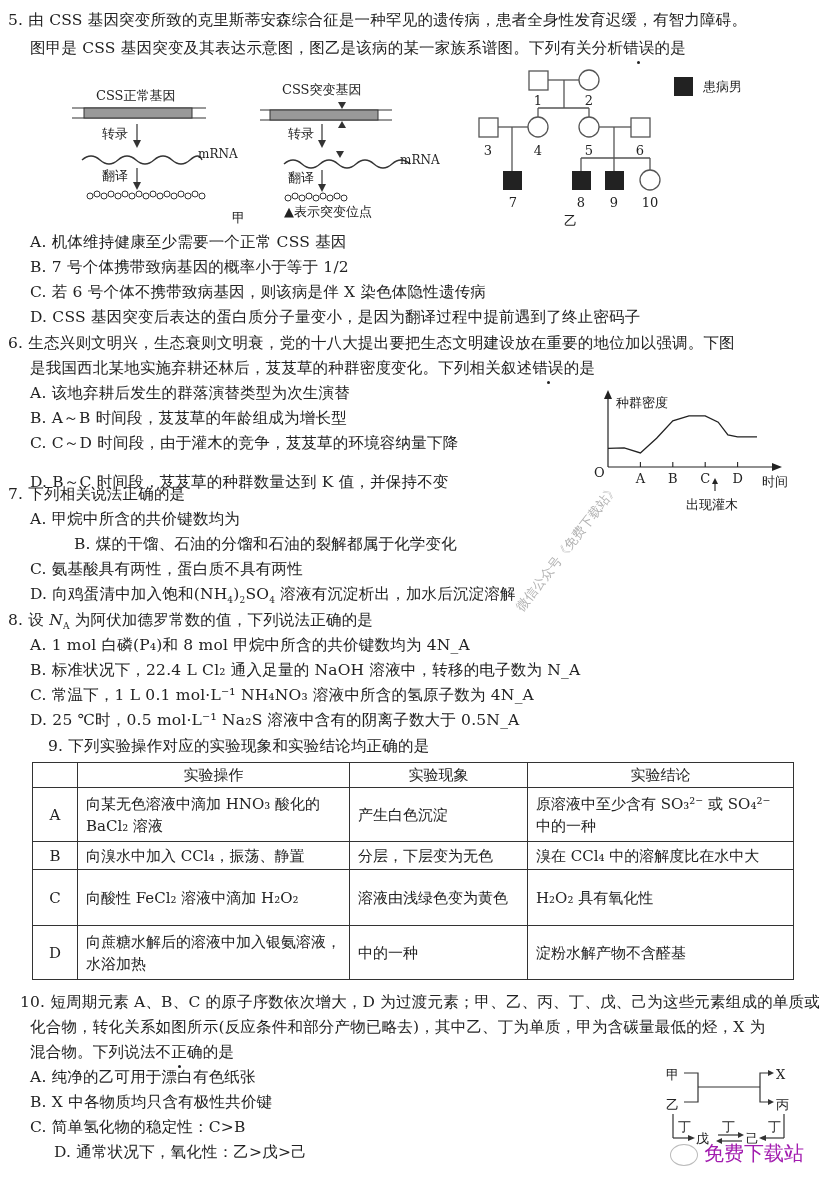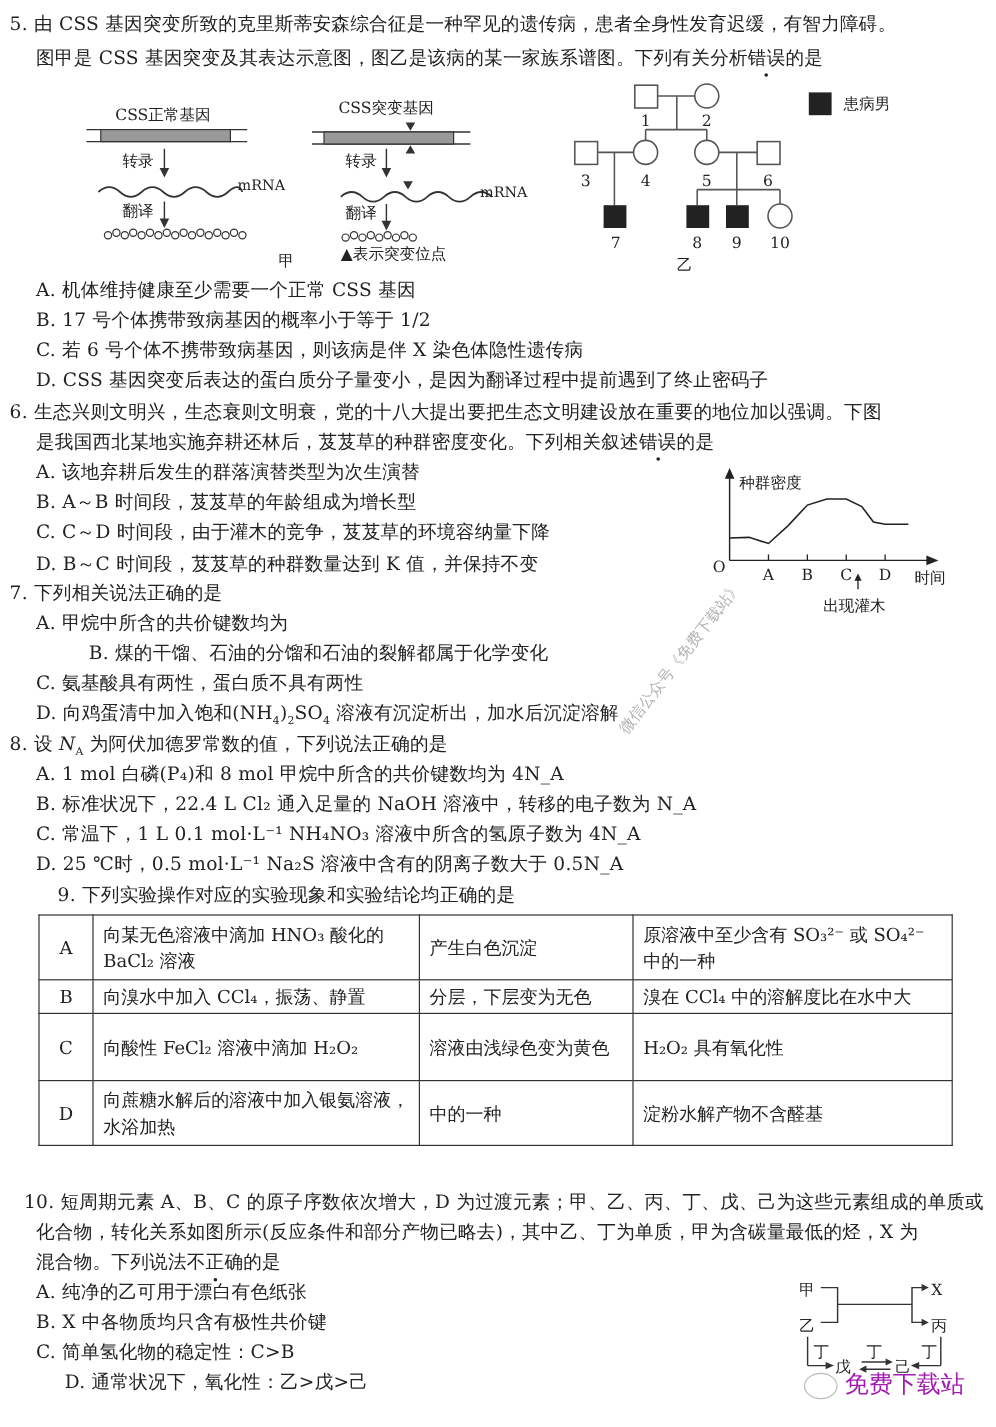--- a/index.html
+++ b/index.html
@@ -155,32 +155,32 @@
     <text x="121" y="142">8</text>
     <text x="154" y="142">9</text>
     <text x="190" y="142">10</text>
   </g>
   <text x="104" y="160" font-size="13">乙</text>
   <rect x="214" y="12" width="19" height="19" fill="#222"></rect>
   <text x="243" y="26" font-size="13">患病男</text>
 </svg>
 
 <div class="line opt" style="top:232px;">A. 机体维持健康至少需要一个正常 CSS 基因</div>
-<div class="line opt" style="top:257px;">B. 17 号个体携带致病基因的概率小于等于 1/2</div>
+<div class="line opt" style="top:257px;">B. 7 号个体携带致病基因的概率小于等于 1/2</div>
 <div class="line opt" style="top:282px;">C. 若 6 号个体不携带致病基因，则该病是伴 X 染色体隐性遗传病</div>
 <div class="line opt" style="top:307px;">D. CSS 基因突变后表达的蛋白质分子量变小，是因为翻译过程中提前遇到了终止密码子</div>
 
 <div class="line q" style="top:333px;">6. 生态兴则文明兴，生态衰则文明衰，党的十八大提出要把生态文明建设放在重要的地位加以强调。下图</div>
 <div class="line q2" style="top:358px;">
   <span>是我国西北某地实施弃耕还林后，芨芨草的种群密度变化。下列相关叙述</span><span class="dotted">错误</span><span>的是</span>
 </div>
 <div class="line opt" style="top:383px;">A. 该地弃耕后发生的群落演替类型为次生演替</div>
 <div class="line opt" style="top:408px;">B. A～B 时间段，芨芨草的年龄组成为增长型</div>
 <div class="line opt" style="top:433px;">C. C～D 时间段，由于灌木的竞争，芨芨草的环境容纳量下降</div>
-<div class="line opt" style="top:460px;text-align:right;">D. B～C 时间段，芨芨草的种群数量达到 K 值，并保持不变</div>
+<div class="line opt" style="top:472px;text-align:right;">D. B～C 时间段，芨芨草的种群数量达到 K 值，并保持不变</div>
 
 <svg id="q6chart" style="position:absolute;left:580px;top:385px;" width="250" height="130" viewBox="0 0 250 130">
   <line x1="28" y1="82" x2="28" y2="10" stroke="#222" stroke-width="1.2"></line>
   <polygon points="24,14 32,14 28,5" fill="#222"></polygon>
   <line x1="28" y1="82" x2="196" y2="82" stroke="#222" stroke-width="1.2"></line>
   <polygon points="192,78 192,86 202,82" fill="#222"></polygon>
   <text x="36" y="22" font-size="13">种群密度</text>
   <text x="182" y="101" font-size="13">时间</text>
   <text x="14" y="92" font-size="13">O</text>
   <g id="q6ticks">
@@ -220,20 +220,26 @@
 <div class="line q" style="top:736px;margin-left:40px;">9. 下列实验操作对应的实验现象和实验结论均正确的是</div>
 
 <table class="exp">
   <colgroup>
       <col class="c0">
       <col class="c1">
       <col class="c2">
       <col>
     </colgroup>
   <tbody>
+      <tr>
+    <th></th>
+    <th>实验操作</th>
+    <th>实验现象</th>
+    <th>实验结论</th>
+  </tr>
   <tr style="height:54px;">
     <td class="idx">A</td>
     <td>向某无色溶液中滴加 HNO₃ 酸化的 BaCl₂ 溶液</td>
     <td>产生白色沉淀</td>
     <td>原溶液中至少含有 SO₃²⁻ 或 SO₄²⁻ 中的一种</td>
   </tr>
   <tr style="height:28px;">
     <td class="idx">B</td>
     <td>向溴水中加入 CCl₄，振荡、静置</td>
     <td>分层，下层变为无色</td>

